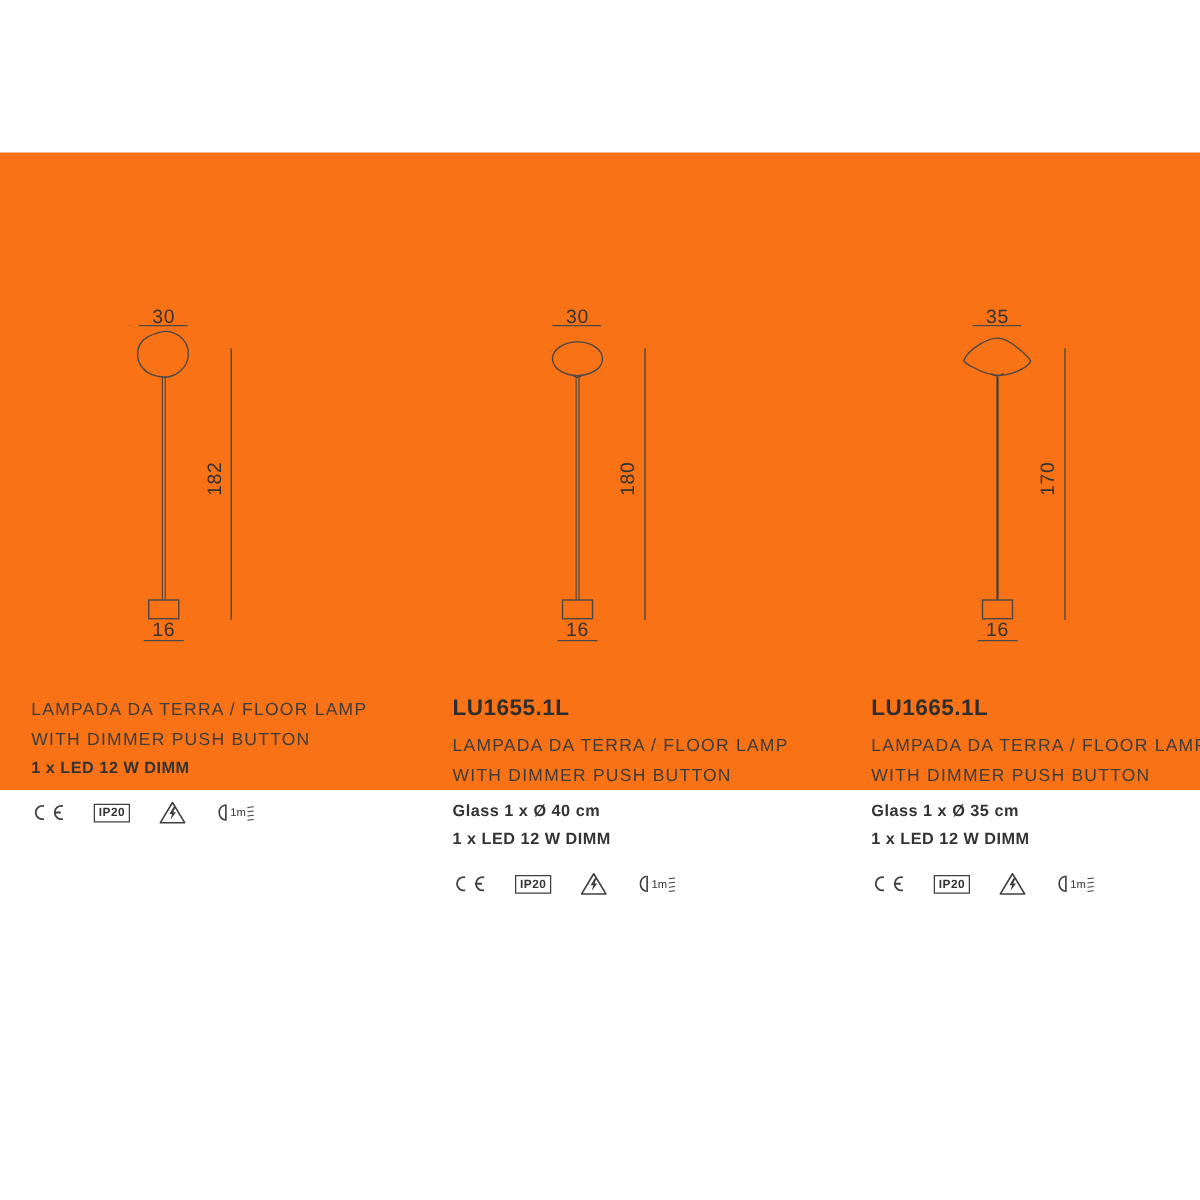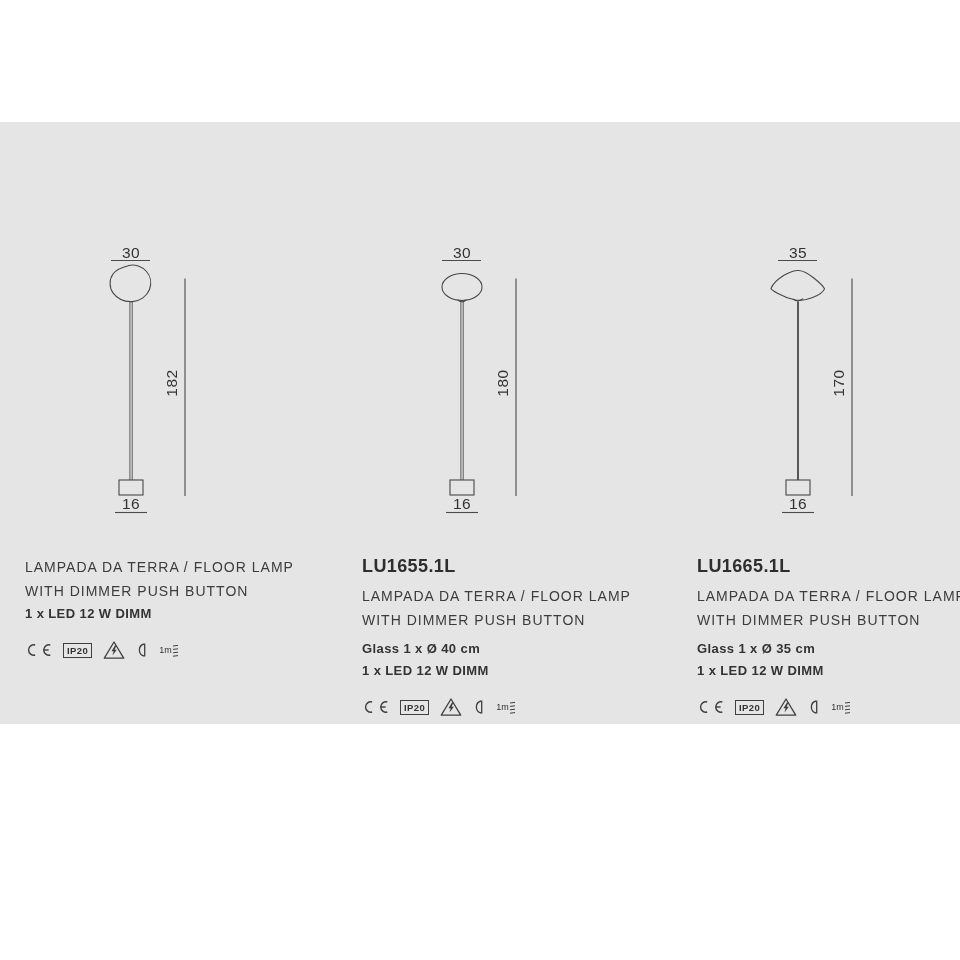--- a/index.html
+++ b/index.html
@@ -1,44 +1,44 @@
 <!DOCTYPE html>
 <html><head>
 <meta charset="utf-8">
 <style>
   html,body{margin:0;padding:0;}
   body{
     width:960px;height:960px;background:#ffffff;position:relative;
     font-family:"Liberation Sans", sans-serif;overflow:hidden;
   }
   .panel{
-    position:absolute;top:122px;left:0;width:960px;height:602px;
-    background:#e5e5e5;
+    position:absolute;top:122px;left:0;width:960px;height:510px;
+    background:#f97316;
   }
   .figure{position:absolute;top:121px;width:120px;height:280px;}
   .f1{left:85px}.f2{left:416px}.f3{left:752px}
   svg{display:block}
   svg .draw{stroke:#474747;fill:none;stroke-width:1.1px;}
   svg .stem{stroke:#474747;stroke-width:0.9px;}
   svg .stem-thick{stroke:#3f3f3f;stroke-width:1.7px;}
   svg .dim{stroke:#4a4a4a;stroke-width:1.1px;}
   svg text{font-family:"Liberation Sans", sans-serif;fill:#333333;}
   .dim-text{font-size:15.5px;letter-spacing:0.5px;}
   .pcol{position:absolute;top:434px;width:315px;color:#3c3c3c;}
   .c1{left:25px}.c2{left:362px}.c3{left:697px}
   .code{font-size:18px;font-weight:bold;letter-spacing:.4px;color:#2e2e2e;margin:0 0 8px 0;}
   .desc{font-size:14px;letter-spacing:1px;line-height:23.5px;color:#3c3c3c;}
   .spec{font-size:13px;font-weight:bold;letter-spacing:.4px;line-height:22px;margin-top:6px;color:#333;}
-  .icons{margin-top:15px;display:flex;align-items:center;gap:11px;height:20px;}
+  .icons{margin-top:15px;display:flex;align-items:center;gap:23px;height:20px;}
   .icon{display:inline-flex;align-items:center;}
   .ip20{
     border:1.3px solid #3f3f3f;font-size:9.5px;font-weight:bold;letter-spacing:.4px;
     padding:1px 3px;color:#333;line-height:11px;
   }
-  .dist-label{font-size:9px;color:#333;margin-left:12px;letter-spacing:0;}
+  .dist-label{font-size:9px;color:#333;margin-left:1px;letter-spacing:0;}
 </style>
 </head>
 <body>
 
 <div class="panel">
 
   <div class="figure f1">
     <svg width="120" height="280" viewBox="0 0 120 280">
       <text class="dim-text" x="46" y="15" text-anchor="middle">30</text>
       <line class="dim" x1="26" y1="17.5" x2="65" y2="17.5"></line>

